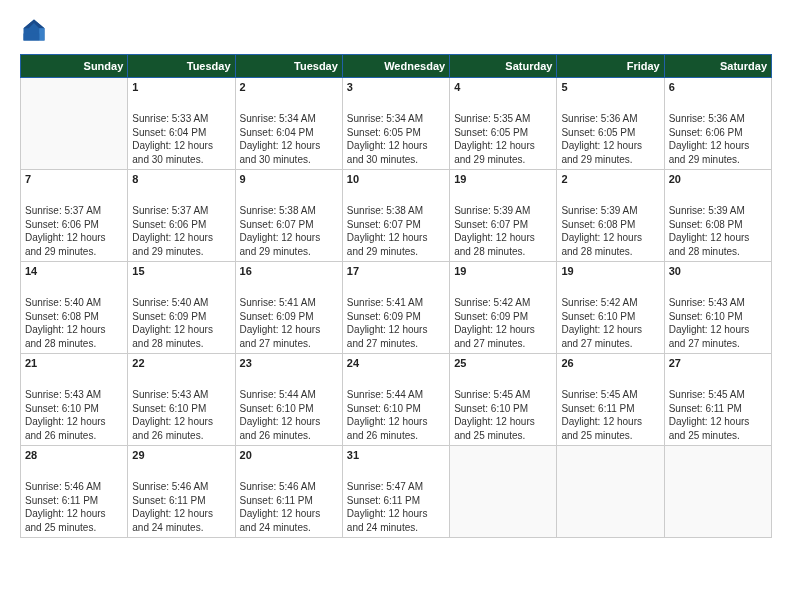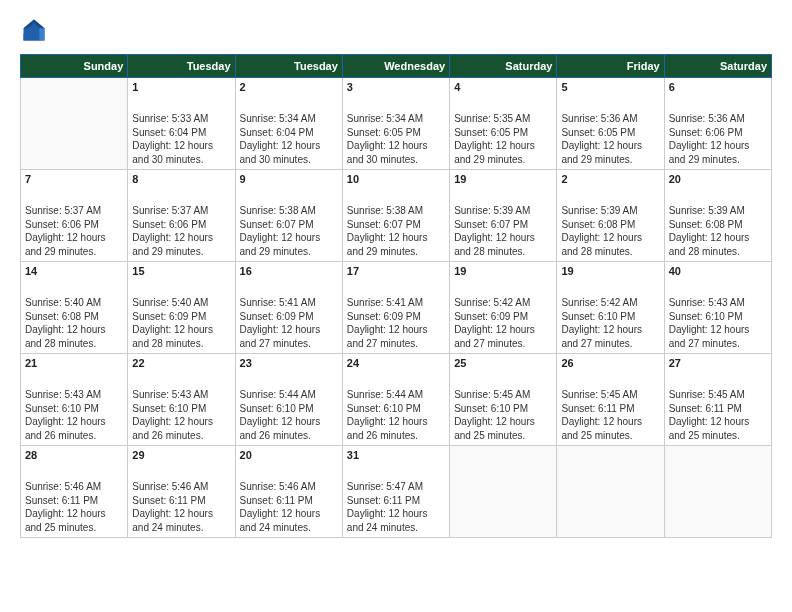--- a/index.html
+++ b/index.html
@@ -271,21 +271,21 @@
 and 27 minutes.</div>
           </td>
           <td>
             <span class="day-num">19</span>
             <div class="day-info" style="white-space: pre-line;">Sunrise: 5:42 AM
 Sunset: 6:10 PM
 Daylight: 12 hours
 and 27 minutes.</div>
           </td>
           <td>
-            <span class="day-num">40</span>
+            <span class="day-num">30</span>
             <div class="day-info" style="white-space: pre-line;">Sunrise: 5:43 AM
 Sunset: 6:10 PM
 Daylight: 12 hours
 and 27 minutes.</div>
           </td>
         </tr>
         <tr>
           <td>
             <span class="day-num">21</span>
             <div class="day-info" style="white-space: pre-line;">Sunrise: 5:43 AM

